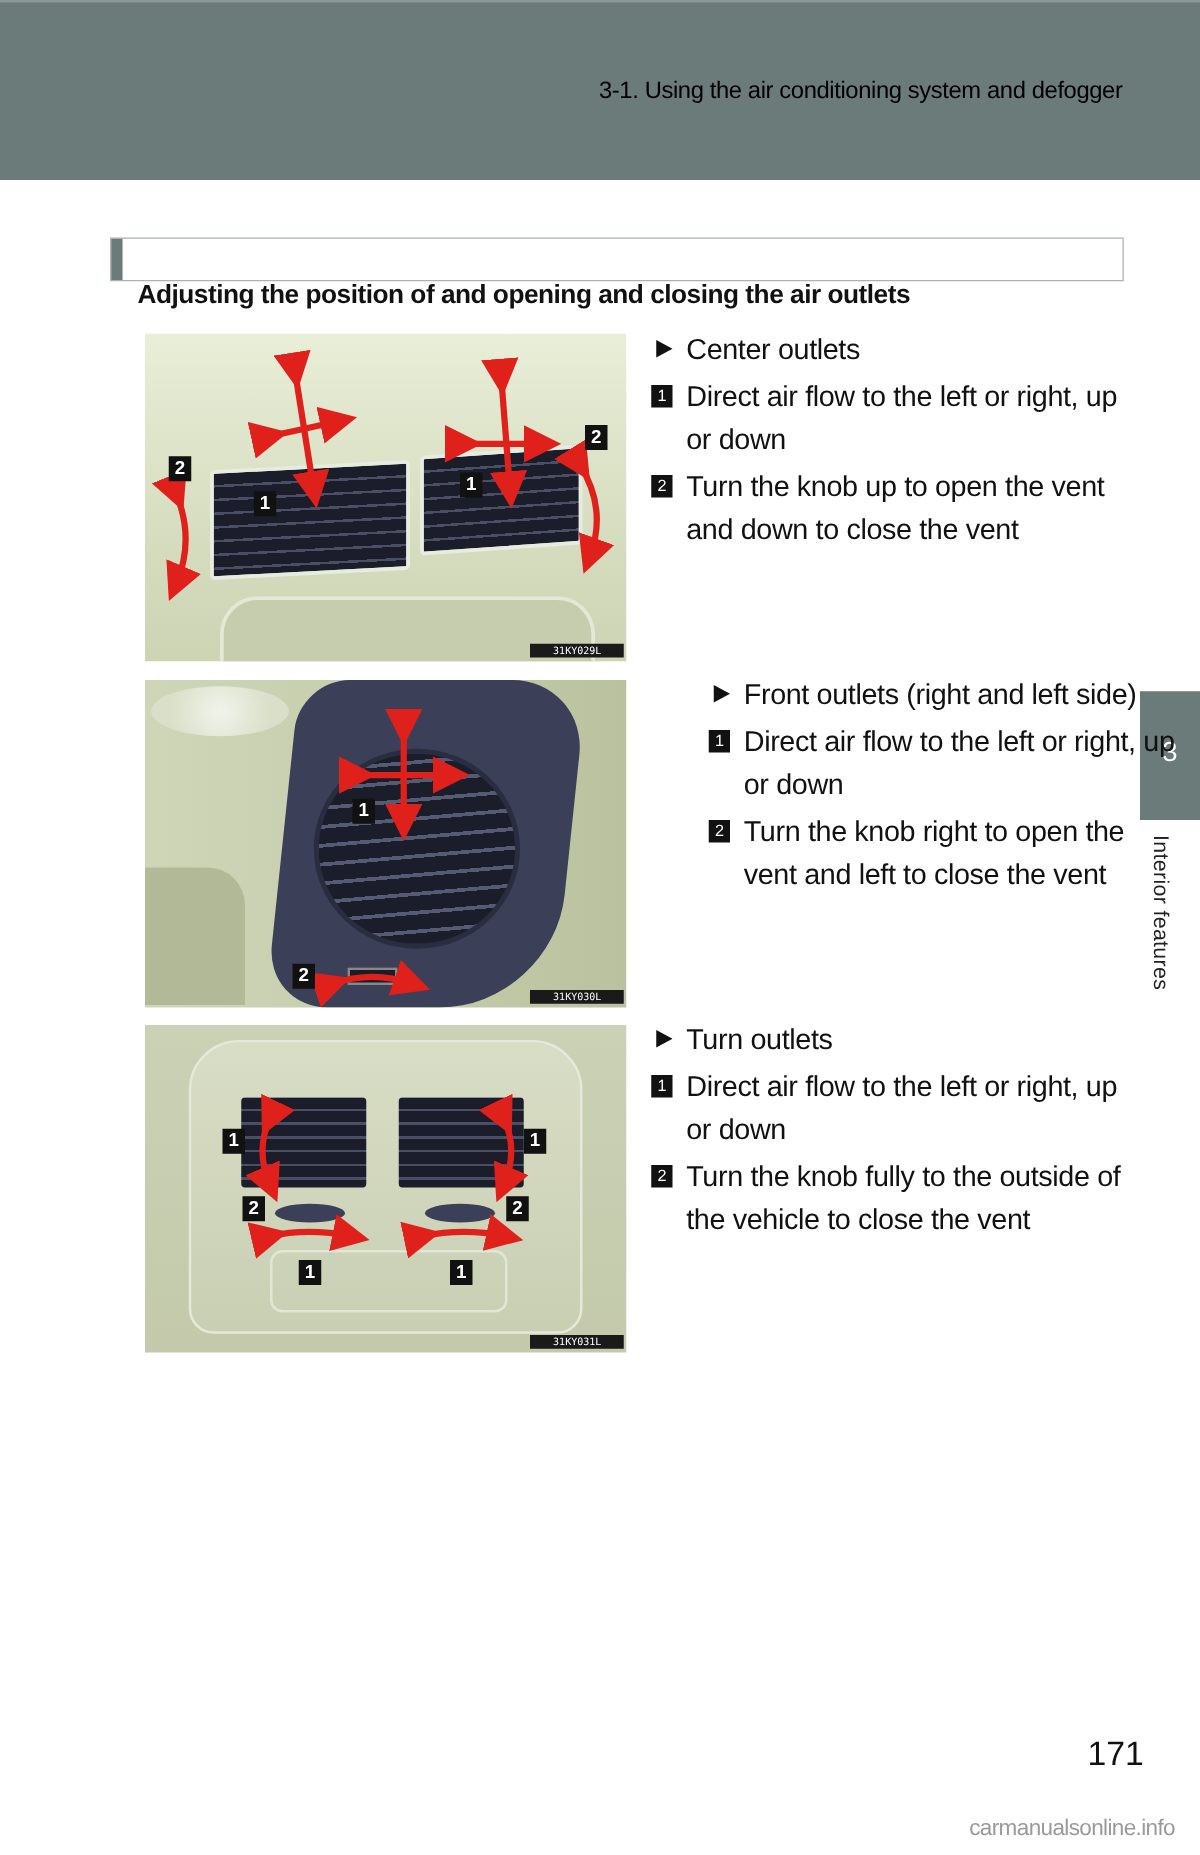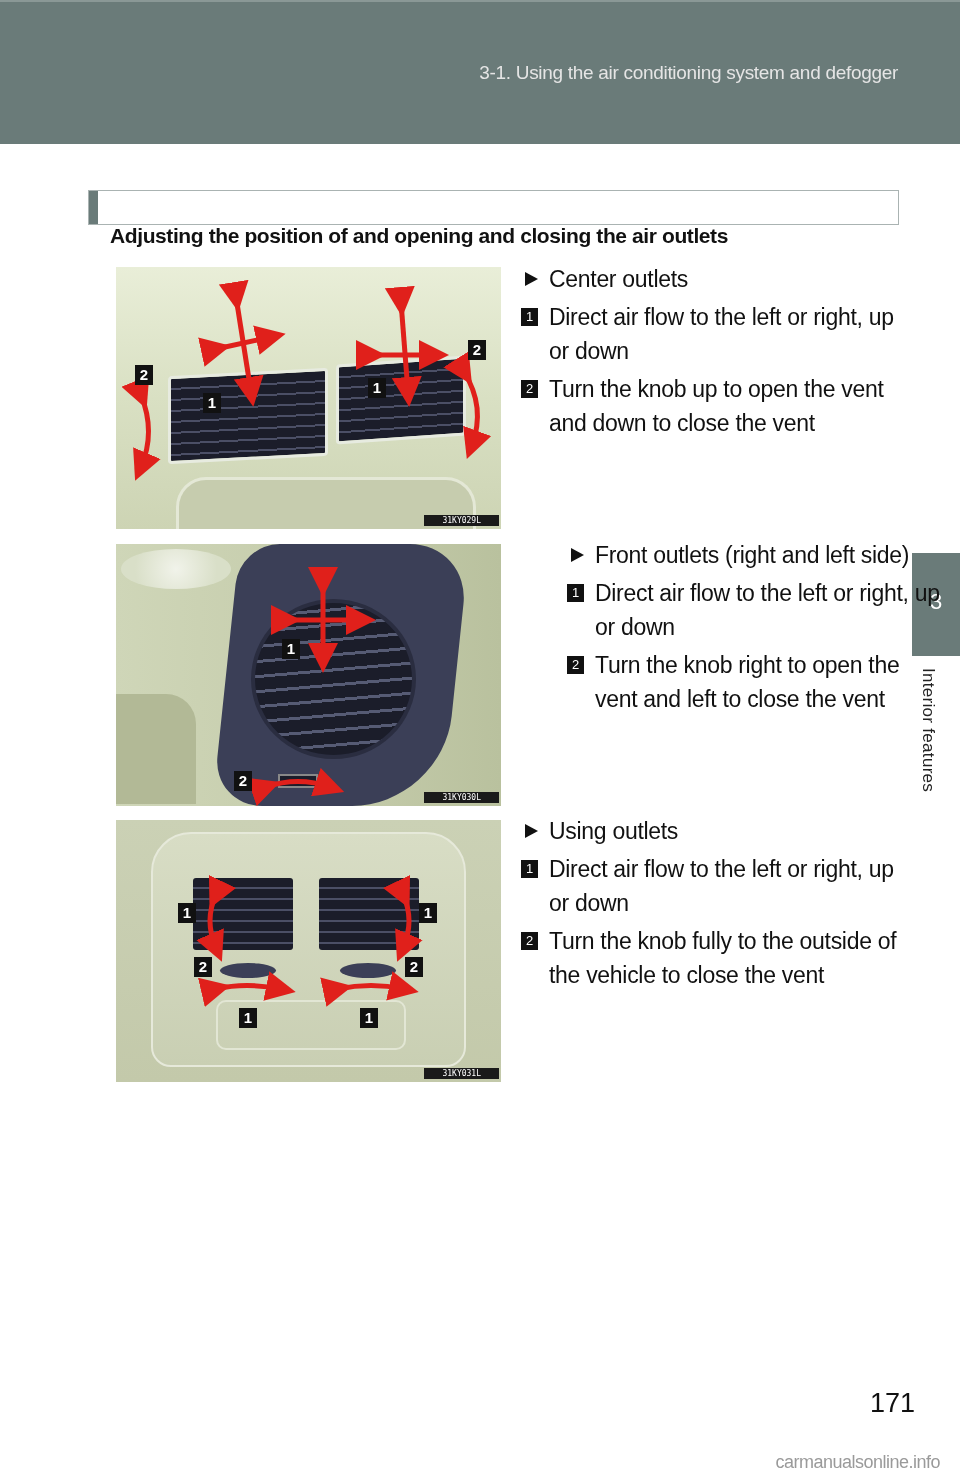--- a/index.html
+++ b/index.html
@@ -5,21 +5,21 @@
   * { box-sizing: border-box; margin: 0; padding: 0; }
   html, body { width: 960px; height: 1484px; background: #ffffff; overflow: hidden; }
   body { position: relative; font-family: "DejaVu Sans", "Liberation Sans", sans-serif; color: #111; }
 
   .header-band {
     position: absolute; left: 0; top: 0; width: 960px; height: 144px;
     background: #6a7b79; border-top: 2px solid #8a9896;
   }
   .header-title {
     position: absolute; right: 62px; top: 60px;
-    color: #e5e5e5; font-size: 19px; letter-spacing: -0.3px;
+    color: #000000; font-size: 19px; letter-spacing: -0.3px;
     font-family: "Liberation Sans", sans-serif;
   }
 
   .side-tab {
     position: absolute; left: 912px; top: 553px; width: 48px; height: 103px;
     background: #6a7b79;
   }
   .side-tab-num {
     position: absolute; left: 0; top: 36px; width: 48px; text-align: center;
     color: #fff; font-size: 22px; font-family: "Liberation Sans", sans-serif;
@@ -210,21 +210,21 @@
   <div class="callout" style="left:78px; top:137px;">2</div>
   <div class="callout" style="left:289px; top:137px;">2</div>
   <div class="callout" style="left:123px; top:188px;">1</div>
   <div class="callout" style="left:244px; top:188px;">1</div>
   <div class="fig-code">31KY031L</div>
 </div>
 
 <div class="desc" style="top:814px;">
   <div class="row">
     <span class="marker-tri"></span>
-    <span>Using outlets</span>
+    <span>Turn outlets</span>
   </div>
   <div class="row">
     <span class="marker-num">1</span>
     <span>Direct air flow to the left or right, up or down</span>
   </div>
   <div class="row">
     <span class="marker-num">2</span>
     <span>Turn the knob fully to the outside of the vehicle to close the vent</span>
   </div>
 </div>

